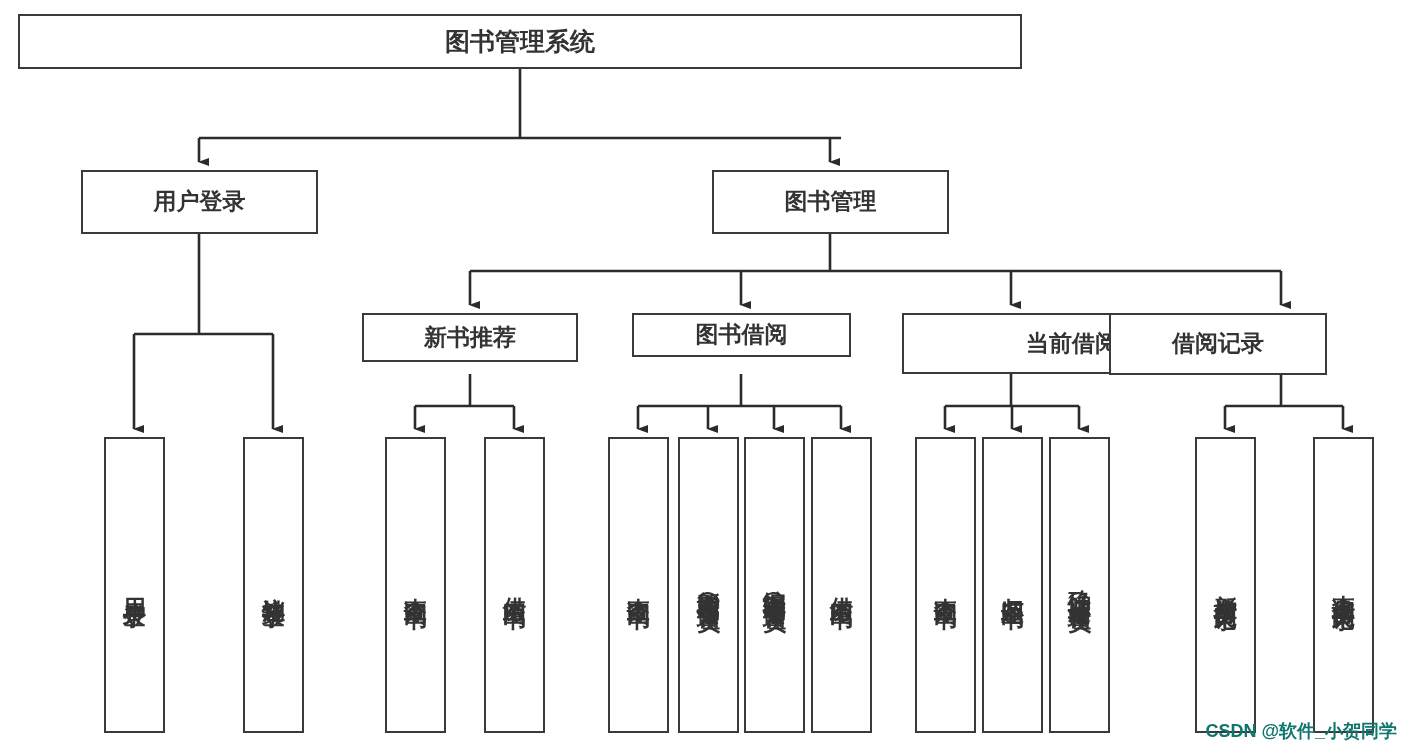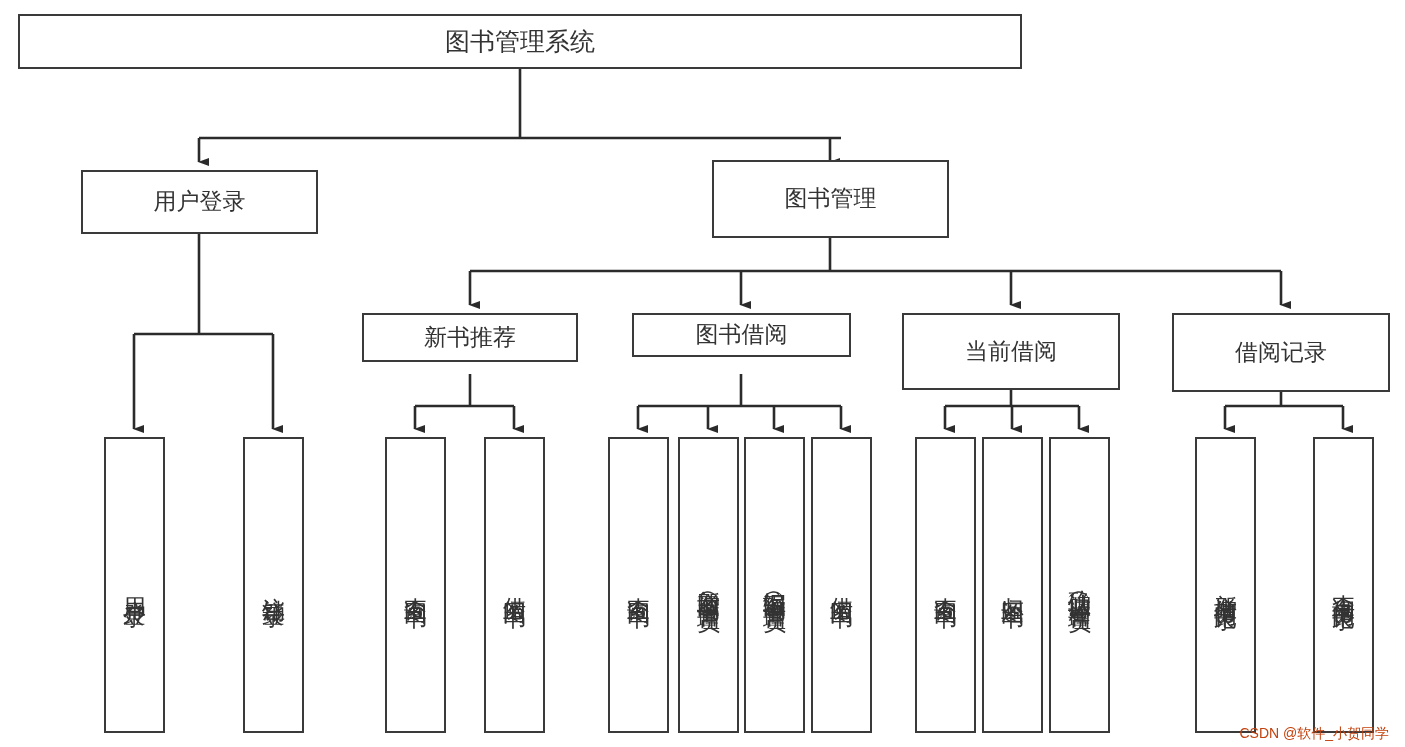--- a/index.html
+++ b/index.html
@@ -12,20 +12,21 @@
     height: 747px;
     font-family: "Liberation Sans", sans-serif;
     overflow: hidden;
     position: relative;
   }
   #diagram-root {
     position: relative;
     width: 1405px;
     height: 747px;
     background: #ffffff;
+    font-weight: bold;
   }
   svg#diagram-svg {
     position: absolute;
     left: 0;
     top: 0;
     width: 1405px;
     height: 747px;
   }
   .node-box {
     position: absolute;
@@ -52,24 +53,24 @@
     font-size: 23px;
     writing-mode: vertical-rl;
     text-orientation: upright;
     letter-spacing: 3px;
   }
   .node-box.root .node-label {
     font-size: 25px;
   }
   #watermark {
     position: absolute;
-    right: 16px;
+    right: 8px;
     bottom: 4px;
-    font-size: 14px;
-    color: #c2410c;
+    font-size: 18px;
+    color: #0f766e;
     font-family: "Liberation Sans", sans-serif;
     white-space: nowrap;
     pointer-events: none;
   }
 </style>
 </head>
 <body>
 
 <div id="diagram-root">
 
@@ -123,34 +124,34 @@
     </g>
   </svg>
 
   <div class="node-box root horizontal" style="left:18px; top:14px; width:1004px; height:55px;">
     <span class="node-label">图书管理系统</span>
   </div>
 
   <div class="node-box horizontal" style="left:81px; top:170px; width:237px; height:64px;">
     <span class="node-label">用户登录</span>
   </div>
-  <div class="node-box horizontal" style="left:712px; top:160px; width:237px; height:78px;">
+  <div class="node-box horizontal" style="left:712px; top:170px; width:237px; height:64px;">
     <span class="node-label">图书管理</span>
   </div>
 
   <div class="node-box horizontal" style="left:362px; top:313px; width:216px; height:49px;">
     <span class="node-label">新书推荐</span>
   </div>
   <div class="node-box horizontal" style="left:632px; top:313px; width:219px; height:44px;">
     <span class="node-label">图书借阅</span>
   </div>
-  <div class="node-box horizontal" style="left:902px; top:313px; width:218px; height:77px;">
+  <div class="node-box horizontal" style="left:902px; top:313px; width:218px; height:61px;justify-content:flex-end;">
     <span class="node-label">当前借阅</span>
   </div>
-  <div class="node-box horizontal" style="left:1172px; top:313px; width:218px; height:79px;">
+  <div class="node-box horizontal" style="left:1109px; top:313px; width:218px; height:62px;">
     <span class="node-label">借阅记录</span>
   </div>
 
   <div class="node-box vertical" style="left:104px; top:437px; width:61px; height:296px;">
     <span class="node-label">用户登录</span>
   </div>
   <div class="node-box vertical" style="left:243px; top:437px; width:61px; height:296px;">
     <span class="node-label">注销登录</span>
   </div>
 

